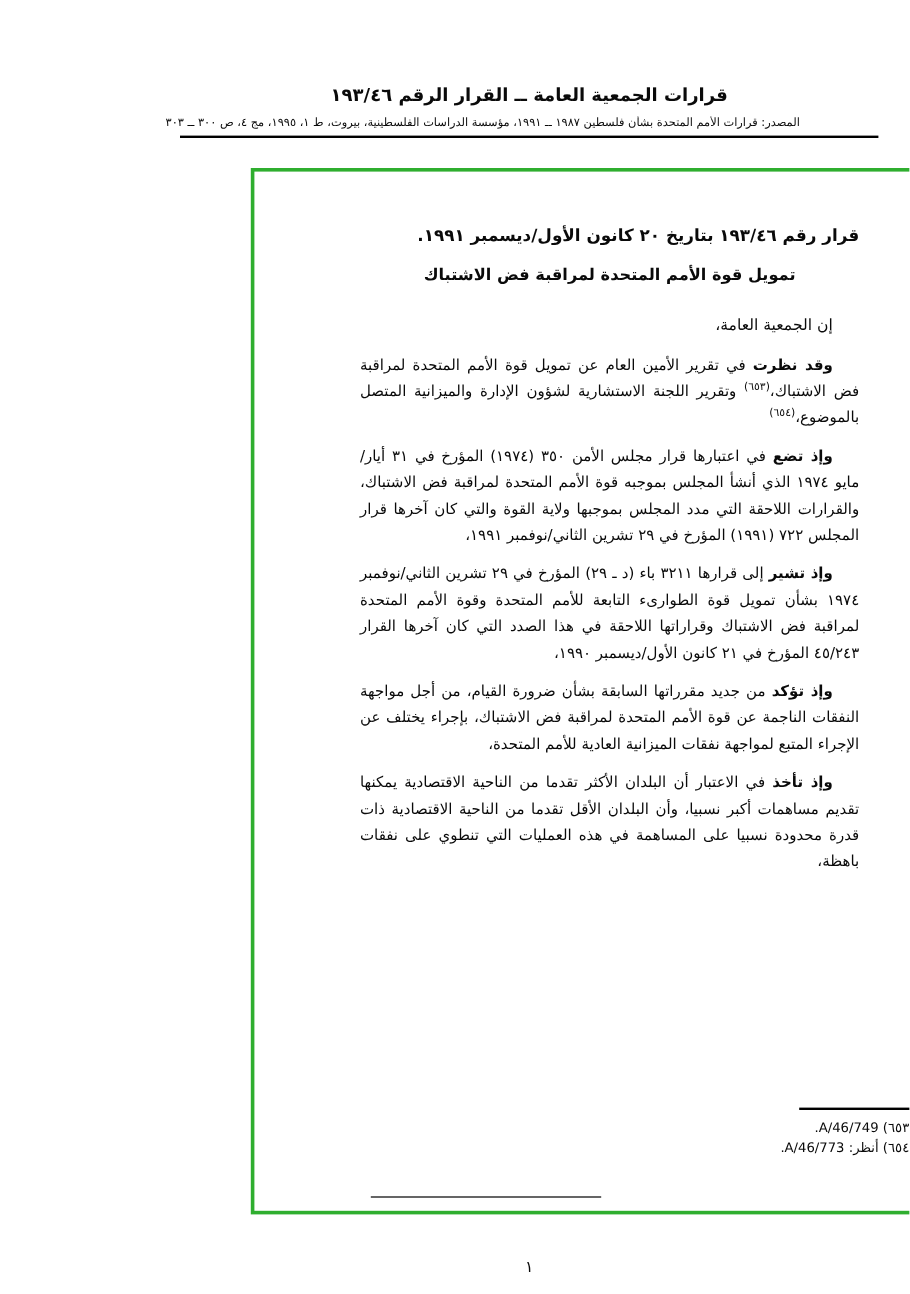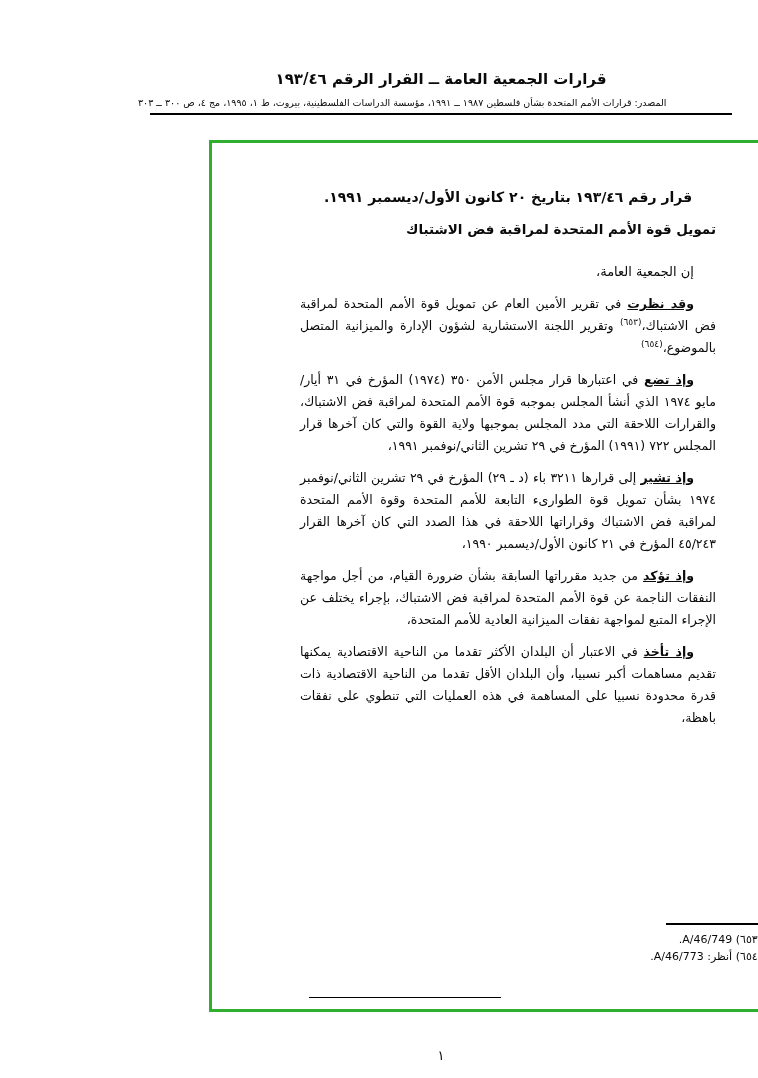--- a/index.html
+++ b/index.html
@@ -22,29 +22,29 @@
   }
   .header-rule { border-top:2px solid #000; margin:5px 26px 0 26px; }
 
   .frame {
     position:absolute; top:140px; left:85px;
     width:588px; height:872px;
     border:3px solid var(--frame-green);
     background:#ffffff;
   }
   .content { height:745px; overflow:hidden; padding:46px 78px 0 88px; }
-  .res-title  { font-size:14px;   font-weight:bold; text-align:center; margin:0 0 16px; }
-  .res-subtitle { font-size:13.5px; font-weight:bold; margin:0 0 24px; }
+  .res-title  { font-size:14px;   font-weight:bold; margin:0 0 16px; }
+  .res-subtitle { font-size:13.5px; font-weight:bold; text-align:center; margin:0 0 24px; }
   .opening { font-size:13px; font-weight:normal; text-indent:22px; line-height:22px; margin:0 0 10px; }
   .para {
     font-size:12.5px; line-height:22px;
     text-align:justify; text-indent:22px;
     margin:0 0 10px;
   }
-  .para .lead { font-weight:bold;text-decoration:underline; }
+  .para .lead { font-weight:bold; }
   .fn-ref { font-size:9px; vertical-align:super; line-height:0; }
 
   .footnotes { position:absolute; right:0; left:0; bottom:44px; direction:rtl; }
   .fn-rule { width:128px; border-top:2px solid #000; margin-bottom:6px; }
   .fn-line { font-size:11px; line-height:17px; text-align:right; padding-left:20px; padding-right:32px; }
 
   .artifact-line { position:absolute; left:97px; bottom:11px; width:192px; border-top:1.5px solid #000; }
 
   .page-footer { position:absolute; left:0; right:0; bottom:14px; text-align:center; }
   .page-number { font-size:13px; }

